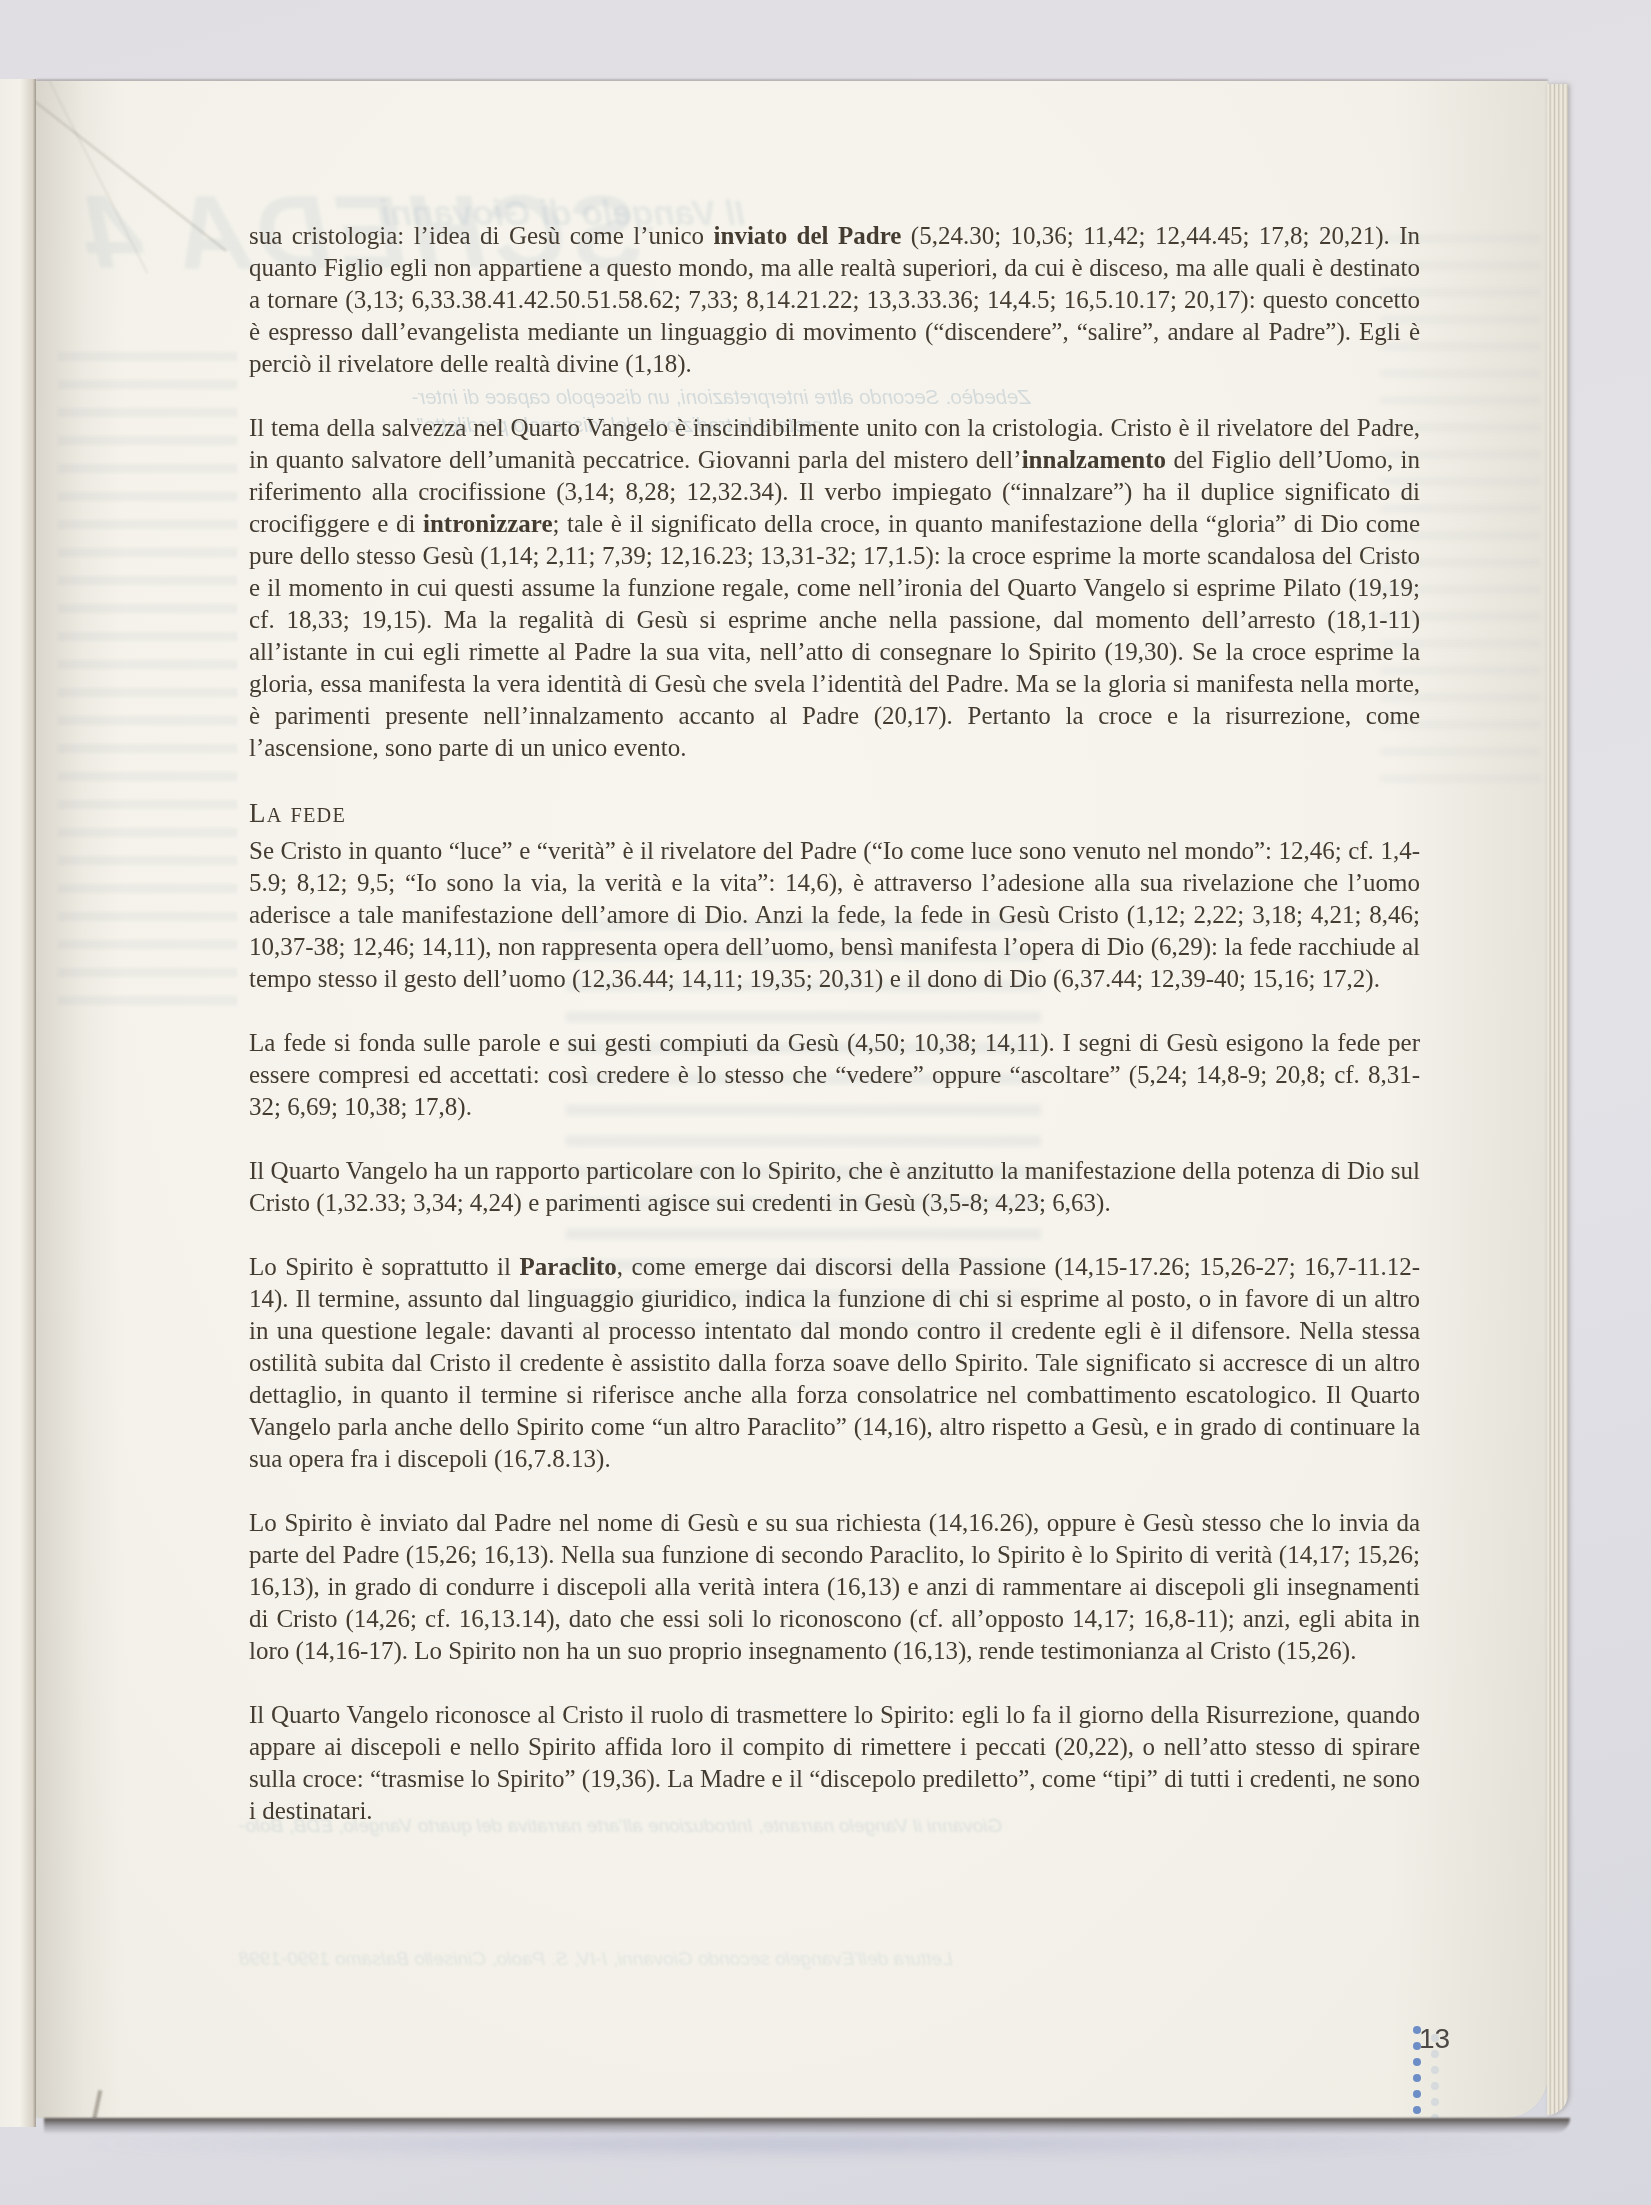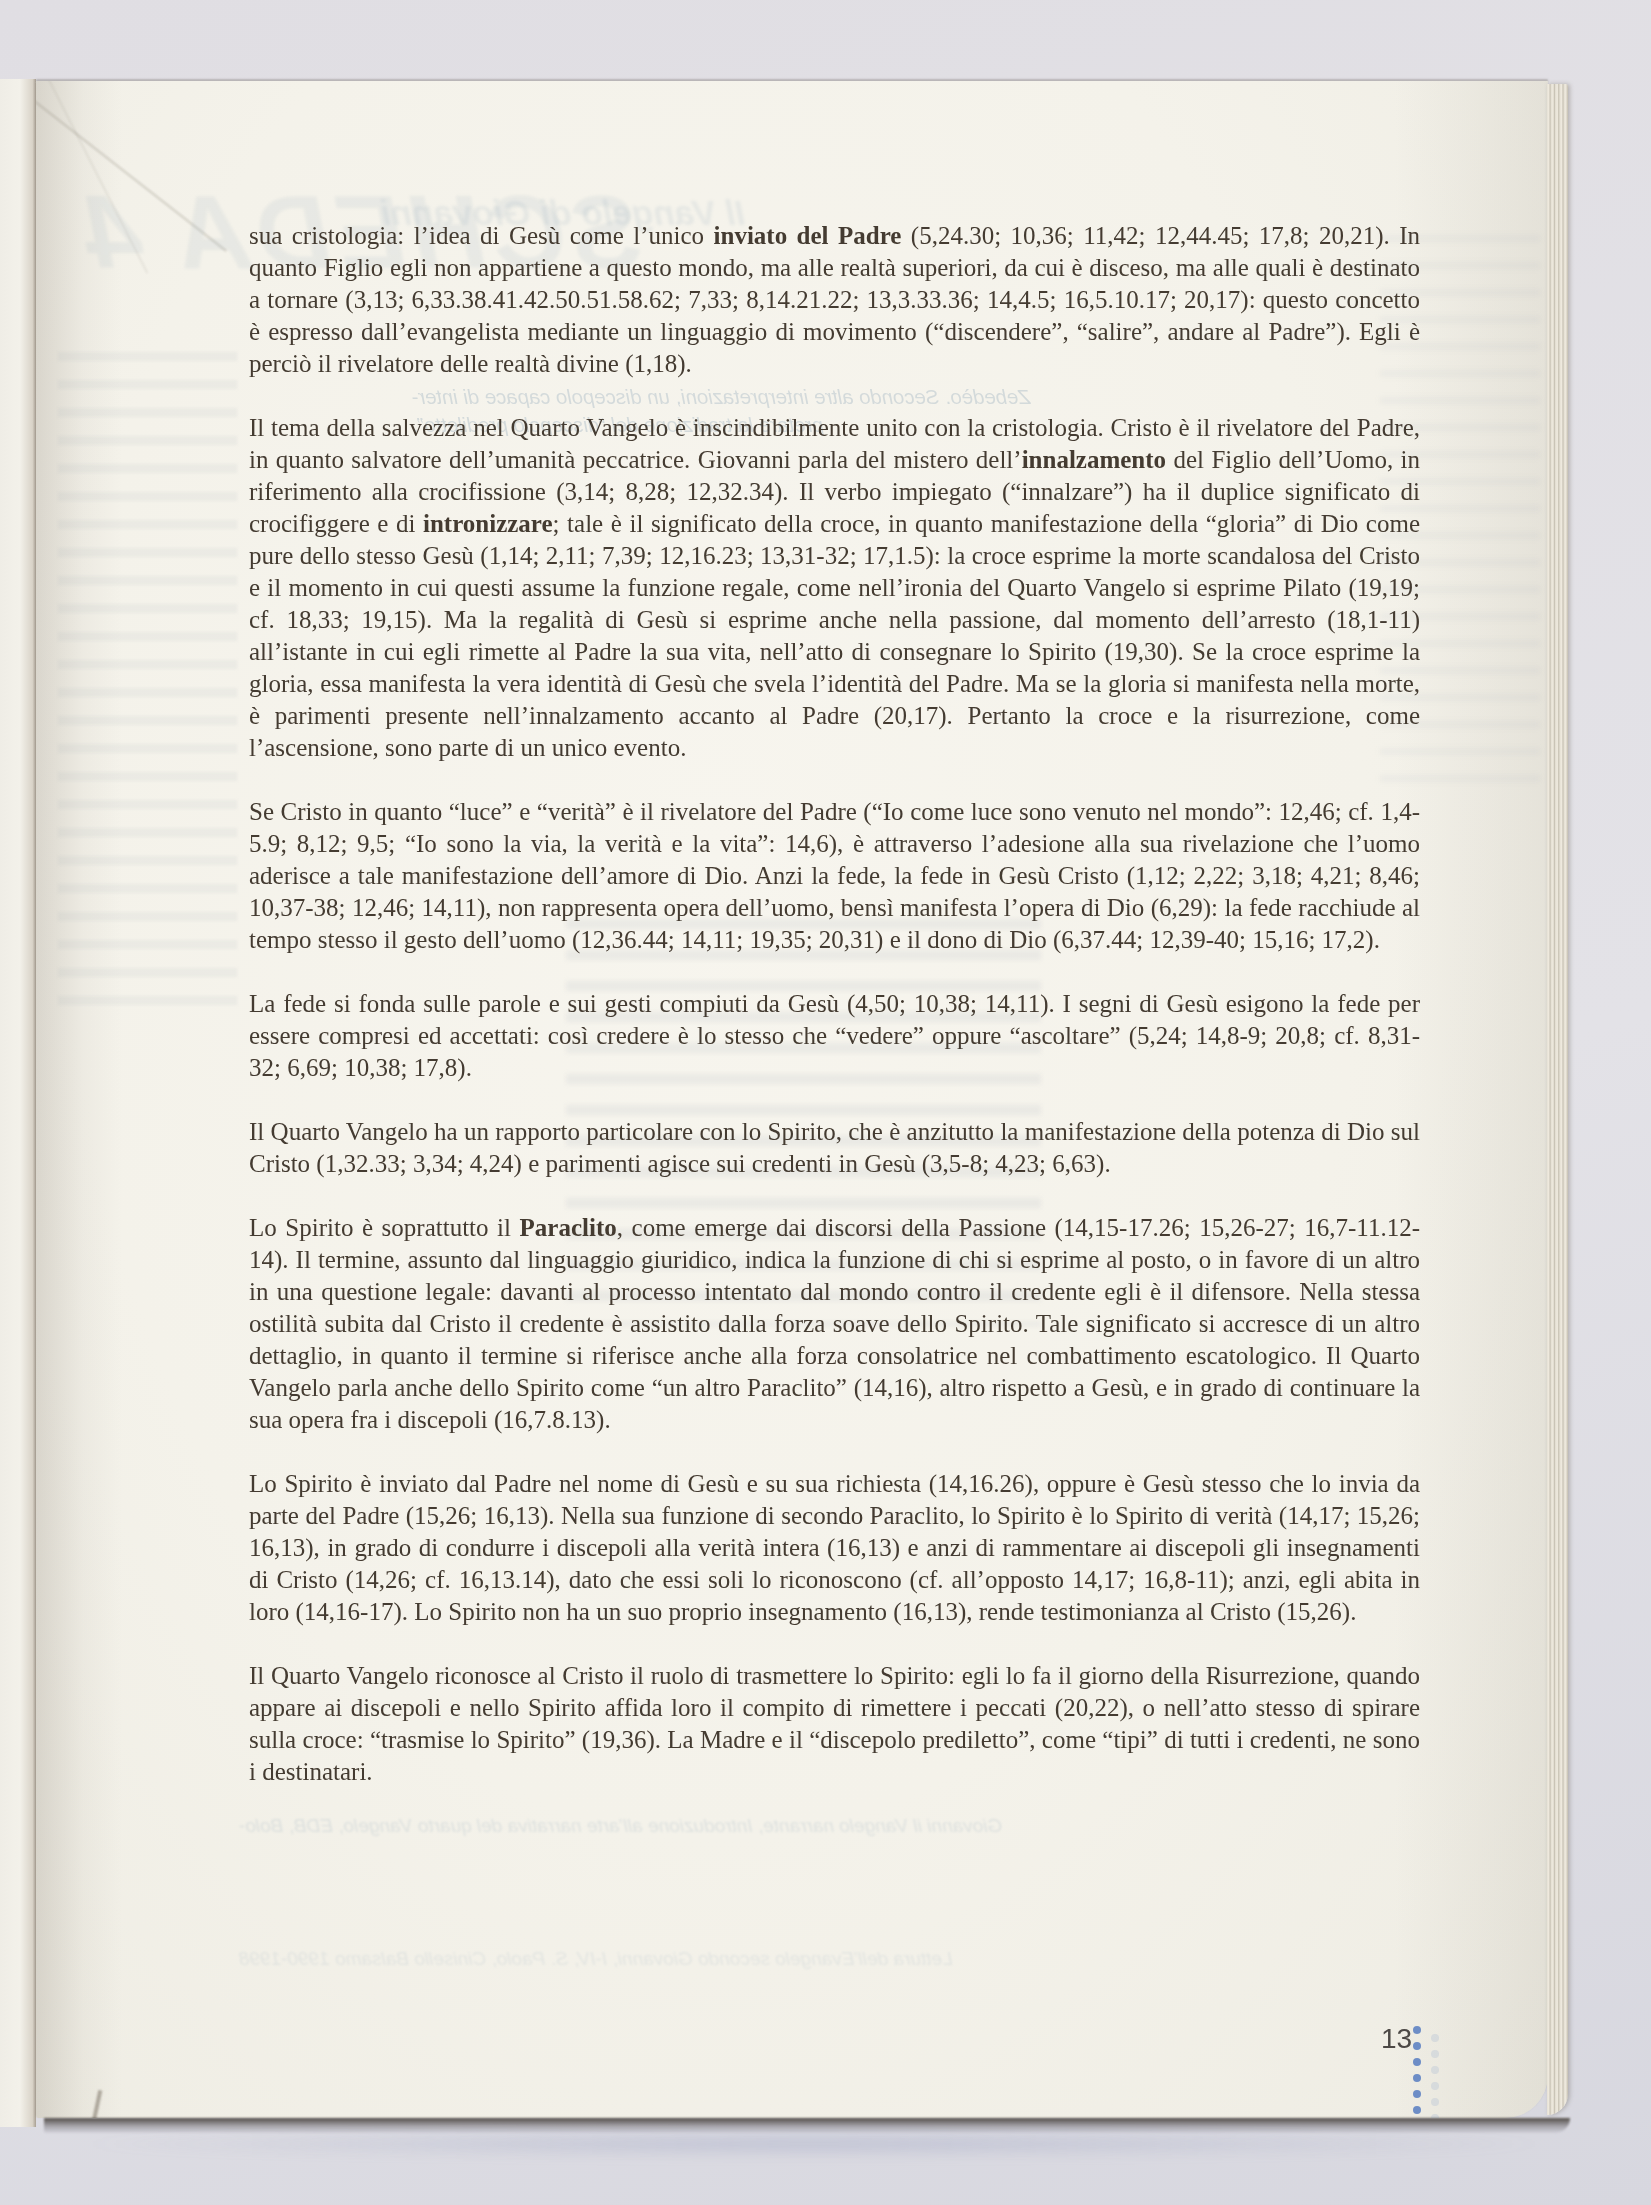--- a/index.html
+++ b/index.html
@@ -70,21 +70,21 @@
     position:absolute;left:213px;top:139px;width:1171px;z-index:3;
     font-size:25px;line-height:32px;color:var(--ink);text-align:justify;
   }
   .para{margin:0 0 32px 0;}
   .para b{font-weight:bold;margin-top:47px;}
   .heading{margin:7.4px 0 6.2px 0;font-weight:normal;letter-spacing:1.2px;line-height:28px;}
   .heading .cap{font-size:27px;}
   .heading .sc{font-size:20.3px;}
   
   .pagenum{
-    position:absolute;left:1345px;top:1942px;z-index:4;
+    position:absolute;left:1383px;top:1942px;z-index:4;
     font-family:"Liberation Sans","DejaVu Sans",sans-serif;
     font-size:28px;color:#4c4845;
   }
   .dots{position:absolute;left:1377px;top:1945px;z-index:4;display:flex;flex-direction:column;gap:8px;}
   .dots .dot{width:8px;height:8px;border-radius:50%;background:var(--dot-color);}
   .dots.faint{left:1395px;top:1953px;opacity:0.16;}
   
   .ghost{
     position:absolute;z-index:1;color:#8fa6b8;transform:scaleX(-1);
     font-family:"Liberation Sans","DejaVu Sans",sans-serif;white-space:nowrap;
@@ -122,20 +122,21 @@
   <div class="ghost g-note2">pretare la tradizione del “discepolo prediletto”.</div>
   <div class="ghost g-bib1">Giovanni il Vangelo narrante, Introduzione all’arte narrativa del quarto Vangelo, EDB, Bolo-</div>
   <div class="ghost g-bib2">Lettura dell’Evangelo secondo Giovanni, I-IV, S. Paolo, Cinisello Balsamo 1990-1998</div>
   <div class="smudge s-left"></div>
   <div class="smudge s-mid"></div>
   <div class="smudge s-right"></div>
 
   <div class="text-col">
       <p class="para">sua cristologia: l’idea di Gesù come l’unico <b>inviato del Padre</b> (5,24.30; 10,36; 11,42; 12,44.45; 17,8; 20,21). In quanto Figlio egli non appartiene a questo mondo, ma alle realtà superiori, da cui è disceso, ma alle quali è destinato a tornare (3,13; 6,33.38.41.42.50.51.58.62; 7,33; 8,14.21.22; 13,3.33.36; 14,4.5; 16,5.10.17; 20,17): questo concetto è espresso dall’evangelista mediante un linguaggio di movimento (“discendere”, “salire”, andare al Padre”). Egli è perciò il rivelatore delle realtà divine (1,18).</p>
       <p class="para">Il tema della salvezza nel Quarto Vangelo è inscindibilmente unito con la cristologia. Cristo è il rivelatore del Padre, in quanto salvatore dell’umanità peccatrice. Giovanni parla del mistero dell’<b>innalzamento</b> del Figlio dell’Uomo, in riferimento alla crocifissione (3,14; 8,28; 12,32.34). Il verbo impiegato (“innalzare”) ha il duplice significato di crocifiggere e di <b>intronizzare</b>; tale è il significato della croce, in quanto manifestazione della “gloria” di Dio come pure dello stesso Gesù (1,14; 2,11; 7,39; 12,16.23; 13,31-32; 17,1.5): la croce esprime la morte scandalosa del Cristo e il momento in cui questi assume la funzione regale, come nell’ironia del Quarto Vangelo si esprime Pilato (19,19; cf. 18,33; 19,15). Ma la regalità di Gesù si esprime anche nella passione, dal momento dell’arresto (18,1-11) all’istante in cui egli rimette al Padre la sua vita, nell’atto di consegnare lo Spirito (19,30). Se la croce esprime la gloria, essa manifesta la vera identità di Gesù che svela l’identità del Padre. Ma se la gloria si manifesta nella morte, è parimenti presente nell’innalzamento accanto al Padre (20,17). Pertanto la croce e la risurrezione, come l’ascensione, sono parte di un unico evento.</p>
+      <h2 class="heading"><span class="cap">L</span><span class="sc">A</span><span class="cap"> </span><span class="sc">F</span><span class="sc">E</span><span class="sc">D</span><span class="sc">E</span></h2>
       <p class="para">Se Cristo in quanto “luce” e “verità” è il rivelatore del Padre (“Io come luce sono venuto nel mondo”: 12,46; cf. 1,4-5.9; 8,12; 9,5; “Io sono la via, la verità e la vita”: 14,6), è attraverso l’adesione alla sua rivelazione che l’uomo aderisce a tale manifestazione dell’amore di Dio. Anzi la fede, la fede in Gesù Cristo (1,12; 2,22; 3,18; 4,21; 8,46; 10,37-38; 12,46; 14,11), non rappresenta opera dell’uomo, bensì manifesta l’opera di Dio (6,29): la fede racchiude al tempo stesso il gesto dell’uomo (12,36.44; 14,11; 19,35; 20,31) e il dono di Dio (6,37.44; 12,39-40; 15,16; 17,2).</p>
       <p class="para">La fede si fonda sulle parole e sui gesti compiuti da Gesù (4,50; 10,38; 14,11). I segni di Gesù esigono la fede per essere compresi ed accettati: così credere è lo stesso che “vedere” oppure “ascoltare” (5,24; 14,8-9; 20,8; cf. 8,31-32; 6,69; 10,38; 17,8).</p>
       <p class="para">Il Quarto Vangelo ha un rapporto particolare con lo Spirito, che è anzitutto la manifestazione della potenza di Dio sul Cristo (1,32.33; 3,34; 4,24) e parimenti agisce sui credenti in Gesù (3,5-8; 4,23; 6,63).</p>
       <p class="para">Lo Spirito è soprattutto il <b>Paraclito</b>, come emerge dai discorsi della Passione (14,15-17.26; 15,26-27; 16,7-11.12-14). Il termine, assunto dal linguaggio giuridico, indica la funzione di chi si esprime al posto, o in favore di un altro in una questione legale: davanti al processo intentato dal mondo contro il credente egli è il difensore. Nella stessa ostilità subita dal Cristo il credente è assistito dalla forza soave dello Spirito. Tale significato si accresce di un altro dettaglio, in quanto il termine si riferisce anche alla forza consolatrice nel combattimento escatologico. Il Quarto Vangelo parla anche dello Spirito come “un altro Paraclito” (14,16), altro rispetto a Gesù, e in grado di continuare la sua opera fra i discepoli (16,7.8.13).</p>
       <p class="para">Lo Spirito è inviato dal Padre nel nome di Gesù e su sua richiesta (14,16.26), oppure è Gesù stesso che lo invia da parte del Padre (15,26; 16,13). Nella sua funzione di secondo Paraclito, lo Spirito è lo Spirito di verità (14,17; 15,26; 16,13), in grado di condurre i discepoli alla verità intera (16,13) e anzi di rammentare ai discepoli gli insegnamenti di Cristo (14,26; cf. 16,13.14), dato che essi soli lo riconoscono (cf. all’opposto 14,17; 16,8-11); anzi, egli abita in loro (14,16-17). Lo Spirito non ha un suo proprio insegnamento (16,13), rende testimonianza al Cristo (15,26).</p>
       <p class="para">Il Quarto Vangelo riconosce al Cristo il ruolo di trasmettere lo Spirito: egli lo fa il giorno della Risurrezione, quando appare ai discepoli e nello Spirito affida loro il compito di rimettere i peccati (20,22), o nell’atto stesso di spirare sulla croce: “trasmise lo Spirito” (19,36). La Madre e il “discepolo prediletto”, come “tipi” di tutti i credenti, ne sono i destinatari.</p>
     </div>
 
   <div class="pagenum">13</div>
   <div class="dots">

